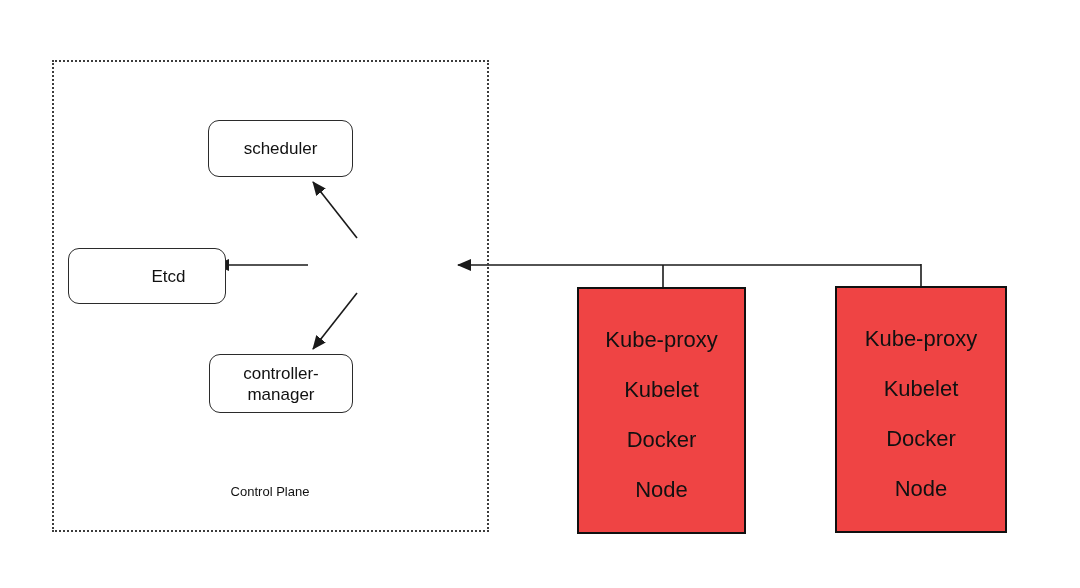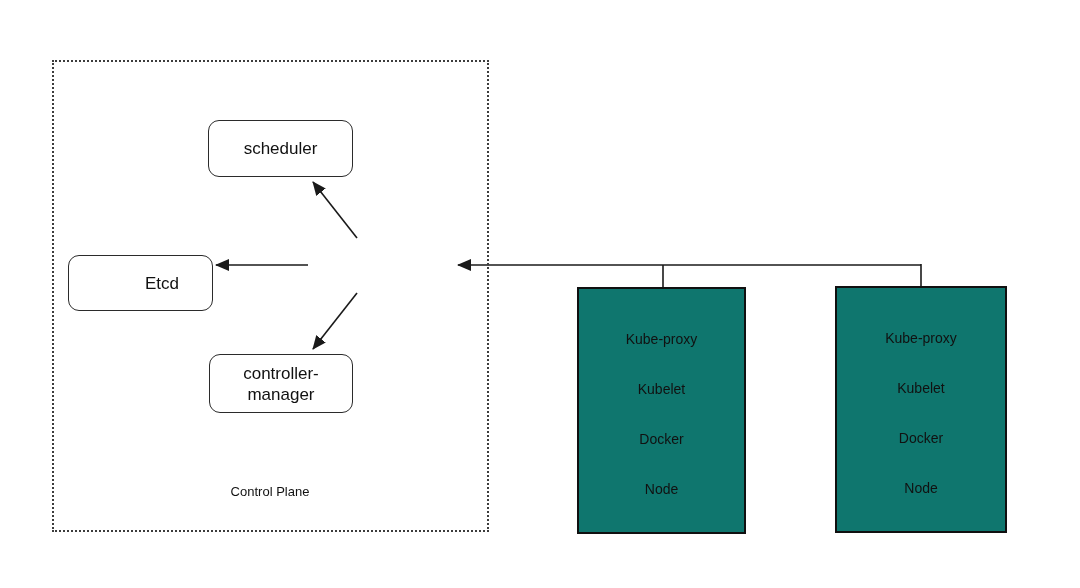--- a/index.html
+++ b/index.html
@@ -47,34 +47,34 @@
     box-sizing: border-box;
     display: flex;
     flex-direction: column;
     align-items: center;
     justify-content: center;
     text-align: center;
     font-size: 17px;
     line-height: 21px;
   }
   .rbox-scheduler { left: 208px; top: 120px; width: 145px; height: 57px; }
-  .rbox-etcd      { left: 68px;  top: 255px; width: 145px; height: 56px; padding-left: 43px; }
+  .rbox-etcd      { left: 68px;  top: 248px; width: 158px; height: 56px; padding-left: 43px; }
   .rbox-apiserver { left: 308px; top: 238px; width: 145px; height: 55px; }
   .rbox-cm        { left: 209px; top: 354px; width: 144px; height: 59px; }
   .nbox {
     position: absolute;
     border: 2.5px solid #101010;
-    background: #0f766e;
+    background: #ef4444;
     box-sizing: border-box;
     display: flex;
     flex-direction: column;
     justify-content: space-between;
     padding: 42px 4px 34px;
     text-align: center;
-    font-size: 14px;
+    font-size: 22px;
     line-height: 17px;
   }
   .nbox-1 { left: 577px; top: 287px; width: 169px; height: 247px; }
   .nbox-2 { left: 835px; top: 286px; width: 172px; height: 247px; }
   .edge {
     stroke: #1a1a1a;
     stroke-width: 1.6;
     fill: none;
   }
 </style>

